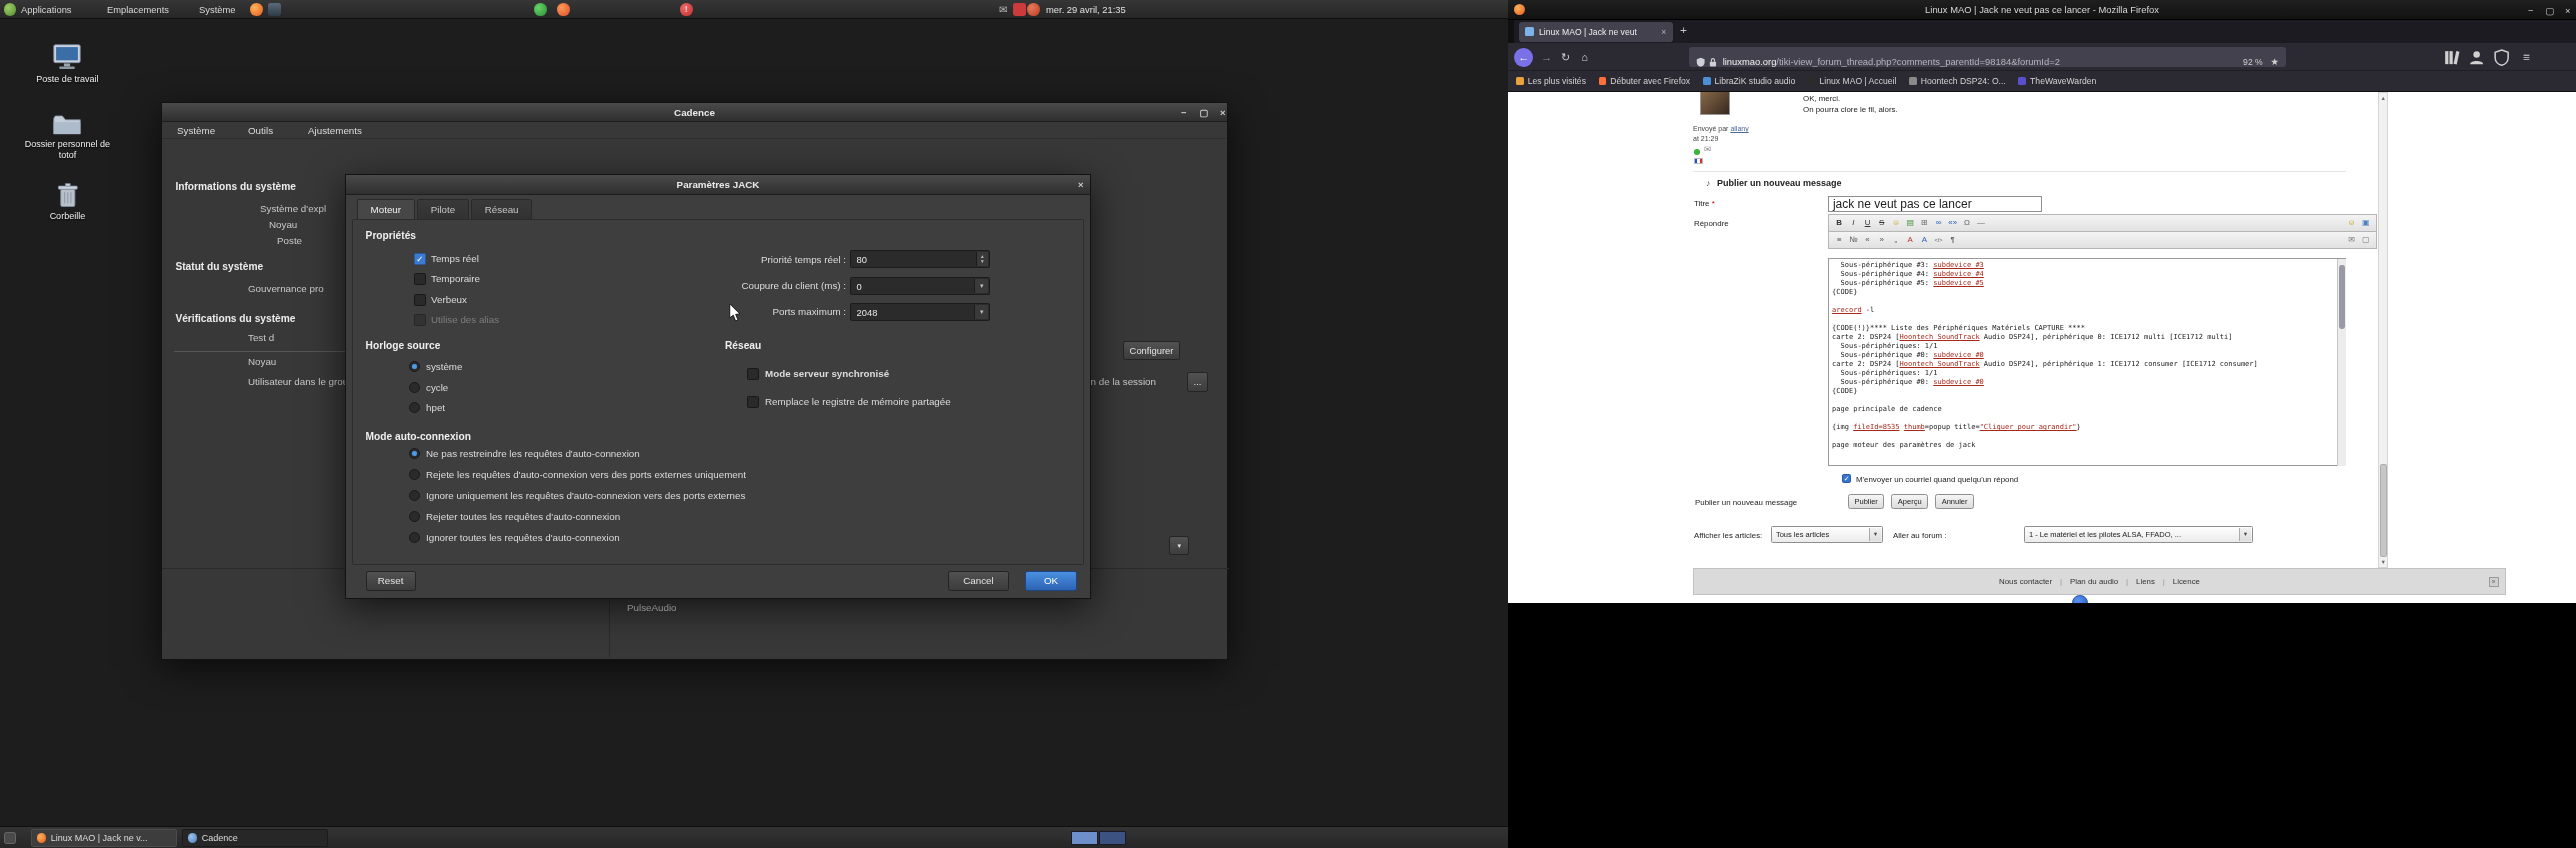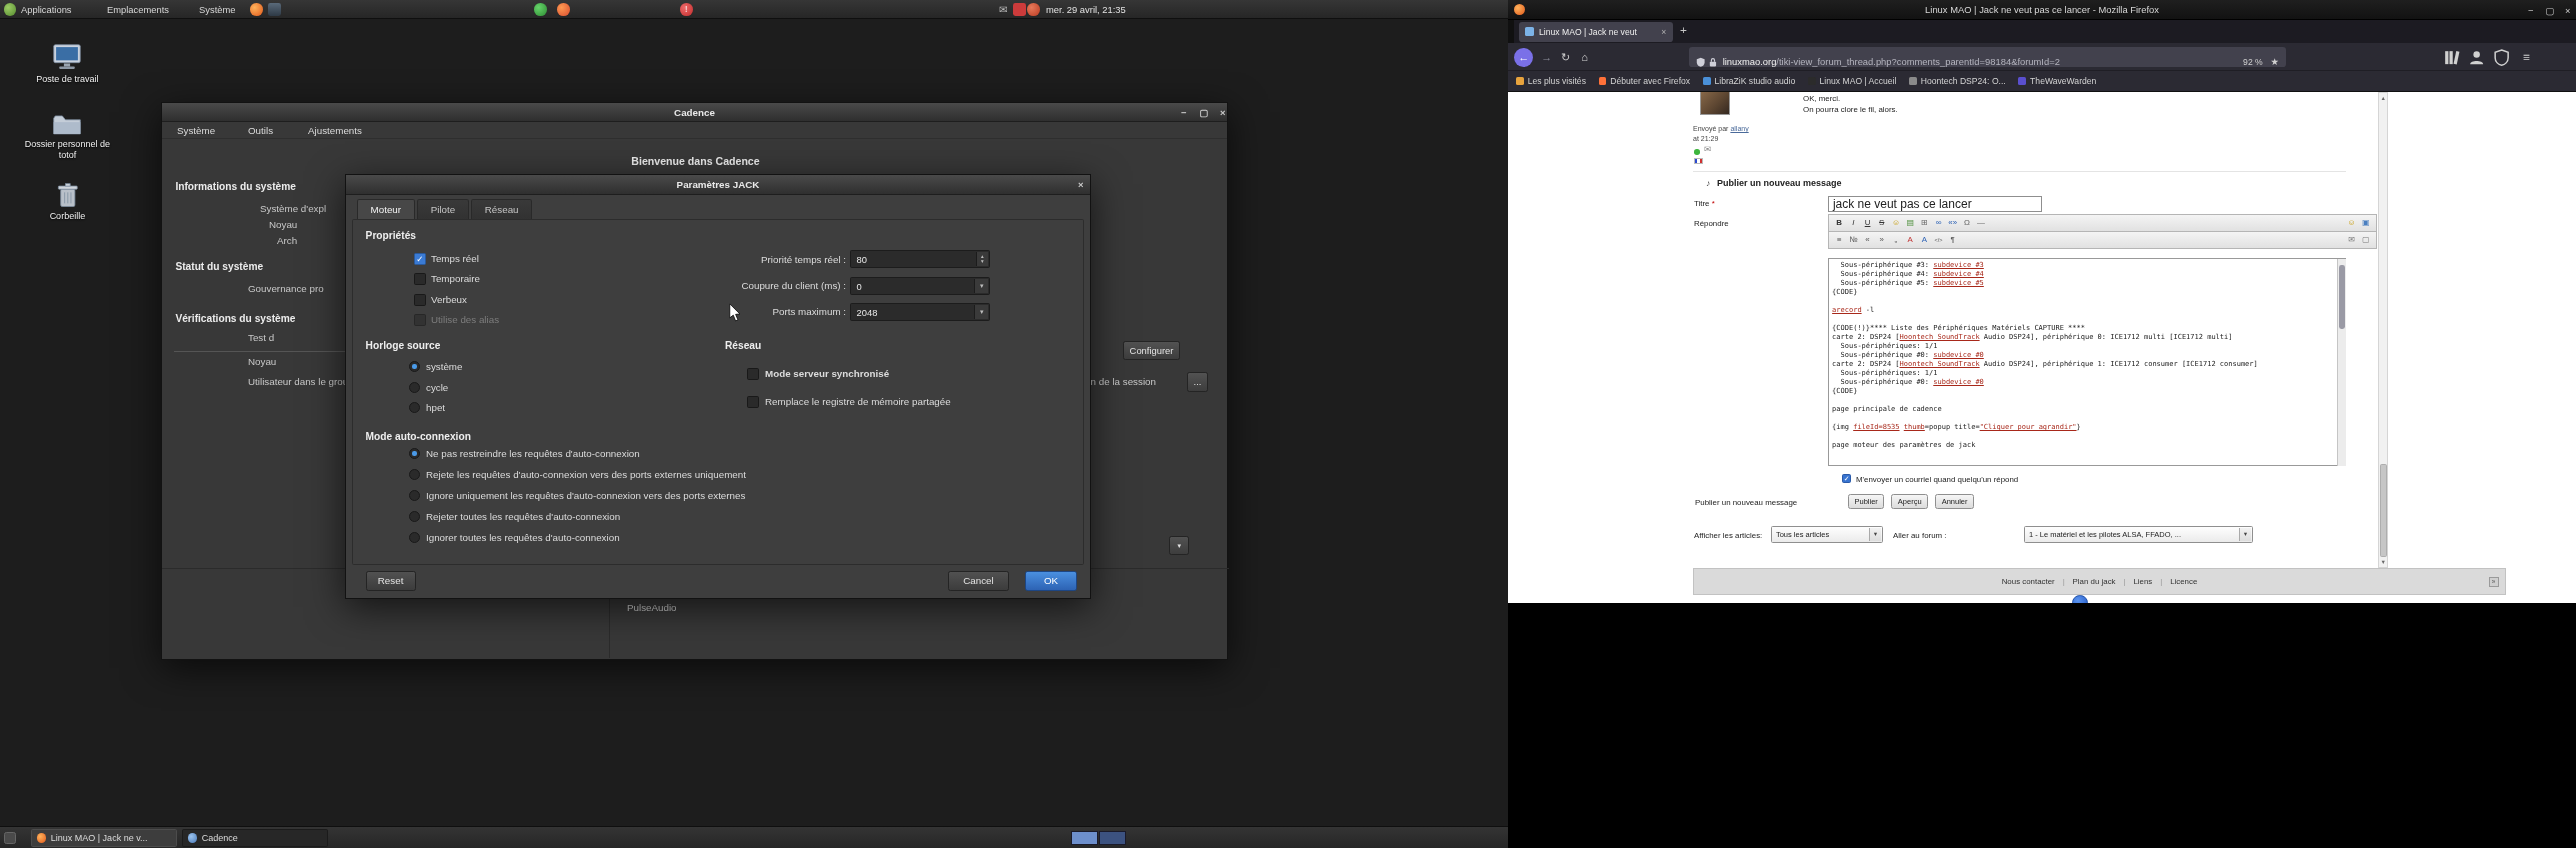--- a/index.html
+++ b/index.html
@@ -154,26 +154,25 @@
         <span>Cadence</span>
         <span class="wbtn" style="left:1014px">−</span>
         <span class="wbtn" style="left:1034px">▢</span>
         <span class="wbtn" style="left:1053px">×</span>
       </div>
       <div class="menubar">
         <span class="mitem" style="left:15px">Système</span>
         <span class="mitem" style="left:86px">Outils</span>
         <span class="mitem" style="left:146px">Ajustements</span>
       </div>
-      <div class="chead" style="left:0;top:52px;width:1067px;text-align:center;font-size:10.6px">Bienvenue dans Cadence</div>
 
       <div class="chead" style="left:13.4px;top:78px">Informations du système</div>
       <div class="ctext" style="left:98px;top:100px">Système d'expl</div>
       <div class="ctext" style="left:107px;top:116px">Noyau</div>
-      <div class="ctext" style="left:115px;top:132px">Arch</div>
+      <div class="ctext" style="left:115px;top:132px">Poste</div>
 
       <div class="chead" style="left:13.4px;top:158px">Statut du système</div>
       <div class="ctext" style="left:86px;top:180px">Gouvernance pro</div>
 
       <div class="chead" style="left:13.4px;top:210px">Vérifications du système</div>
       <div class="ctext" style="left:86px;top:229px">Test d</div>
       <div class="cline2" style="left:11.8px;top:248px;width:173px;height:0.8px"></div>
       <div class="ctext" style="left:86px;top:253px">Noyau</div>
       <div class="ctext" style="left:86px;top:273px">Utilisateur dans le groupe</div>
 
@@ -453,21 +452,21 @@
       <div class="ptext" style="left:385px;top:439px">Aller au forum :</div>
       <div class="sel" style="left:516px;top:434px;width:229px">
         <span>1 - Le matériel et les pilotes ALSA, FFADO, ...</span>
         <span class="selarr">▼</span>
       </div>
 
       <div class="pfooter">
         <span style="display:flex;align-items:center">
             <div class="plink" style="position: static;">Nous contacter</div>
             <div class="psep" style="position: static;">|</div>
-            <div class="plink" style="position: static;">Plan du jack</div>
+            <div class="plink" style="position: static;">Plan du audio</div>
             <div class="psep" style="position: static;">|</div>
             <div class="plink" style="position: static;">Liens</div>
             <div class="psep" style="position: static;">|</div>
             <div class="plink" style="position: static;">Licence</div>
           </span>
         <span style="position:absolute;right:6.3px;top:7.9px;width:10.2px;height:10.2px;background:#cfcfcf;border:0.8px solid #9a9a9a;font-size:6.3px;color:#555;display:flex;align-items:center;justify-content:center">»</span>
       </div>
 
       <div class="pg-sb">
         <span class="pg-arr" style="top:0">▲</span>

